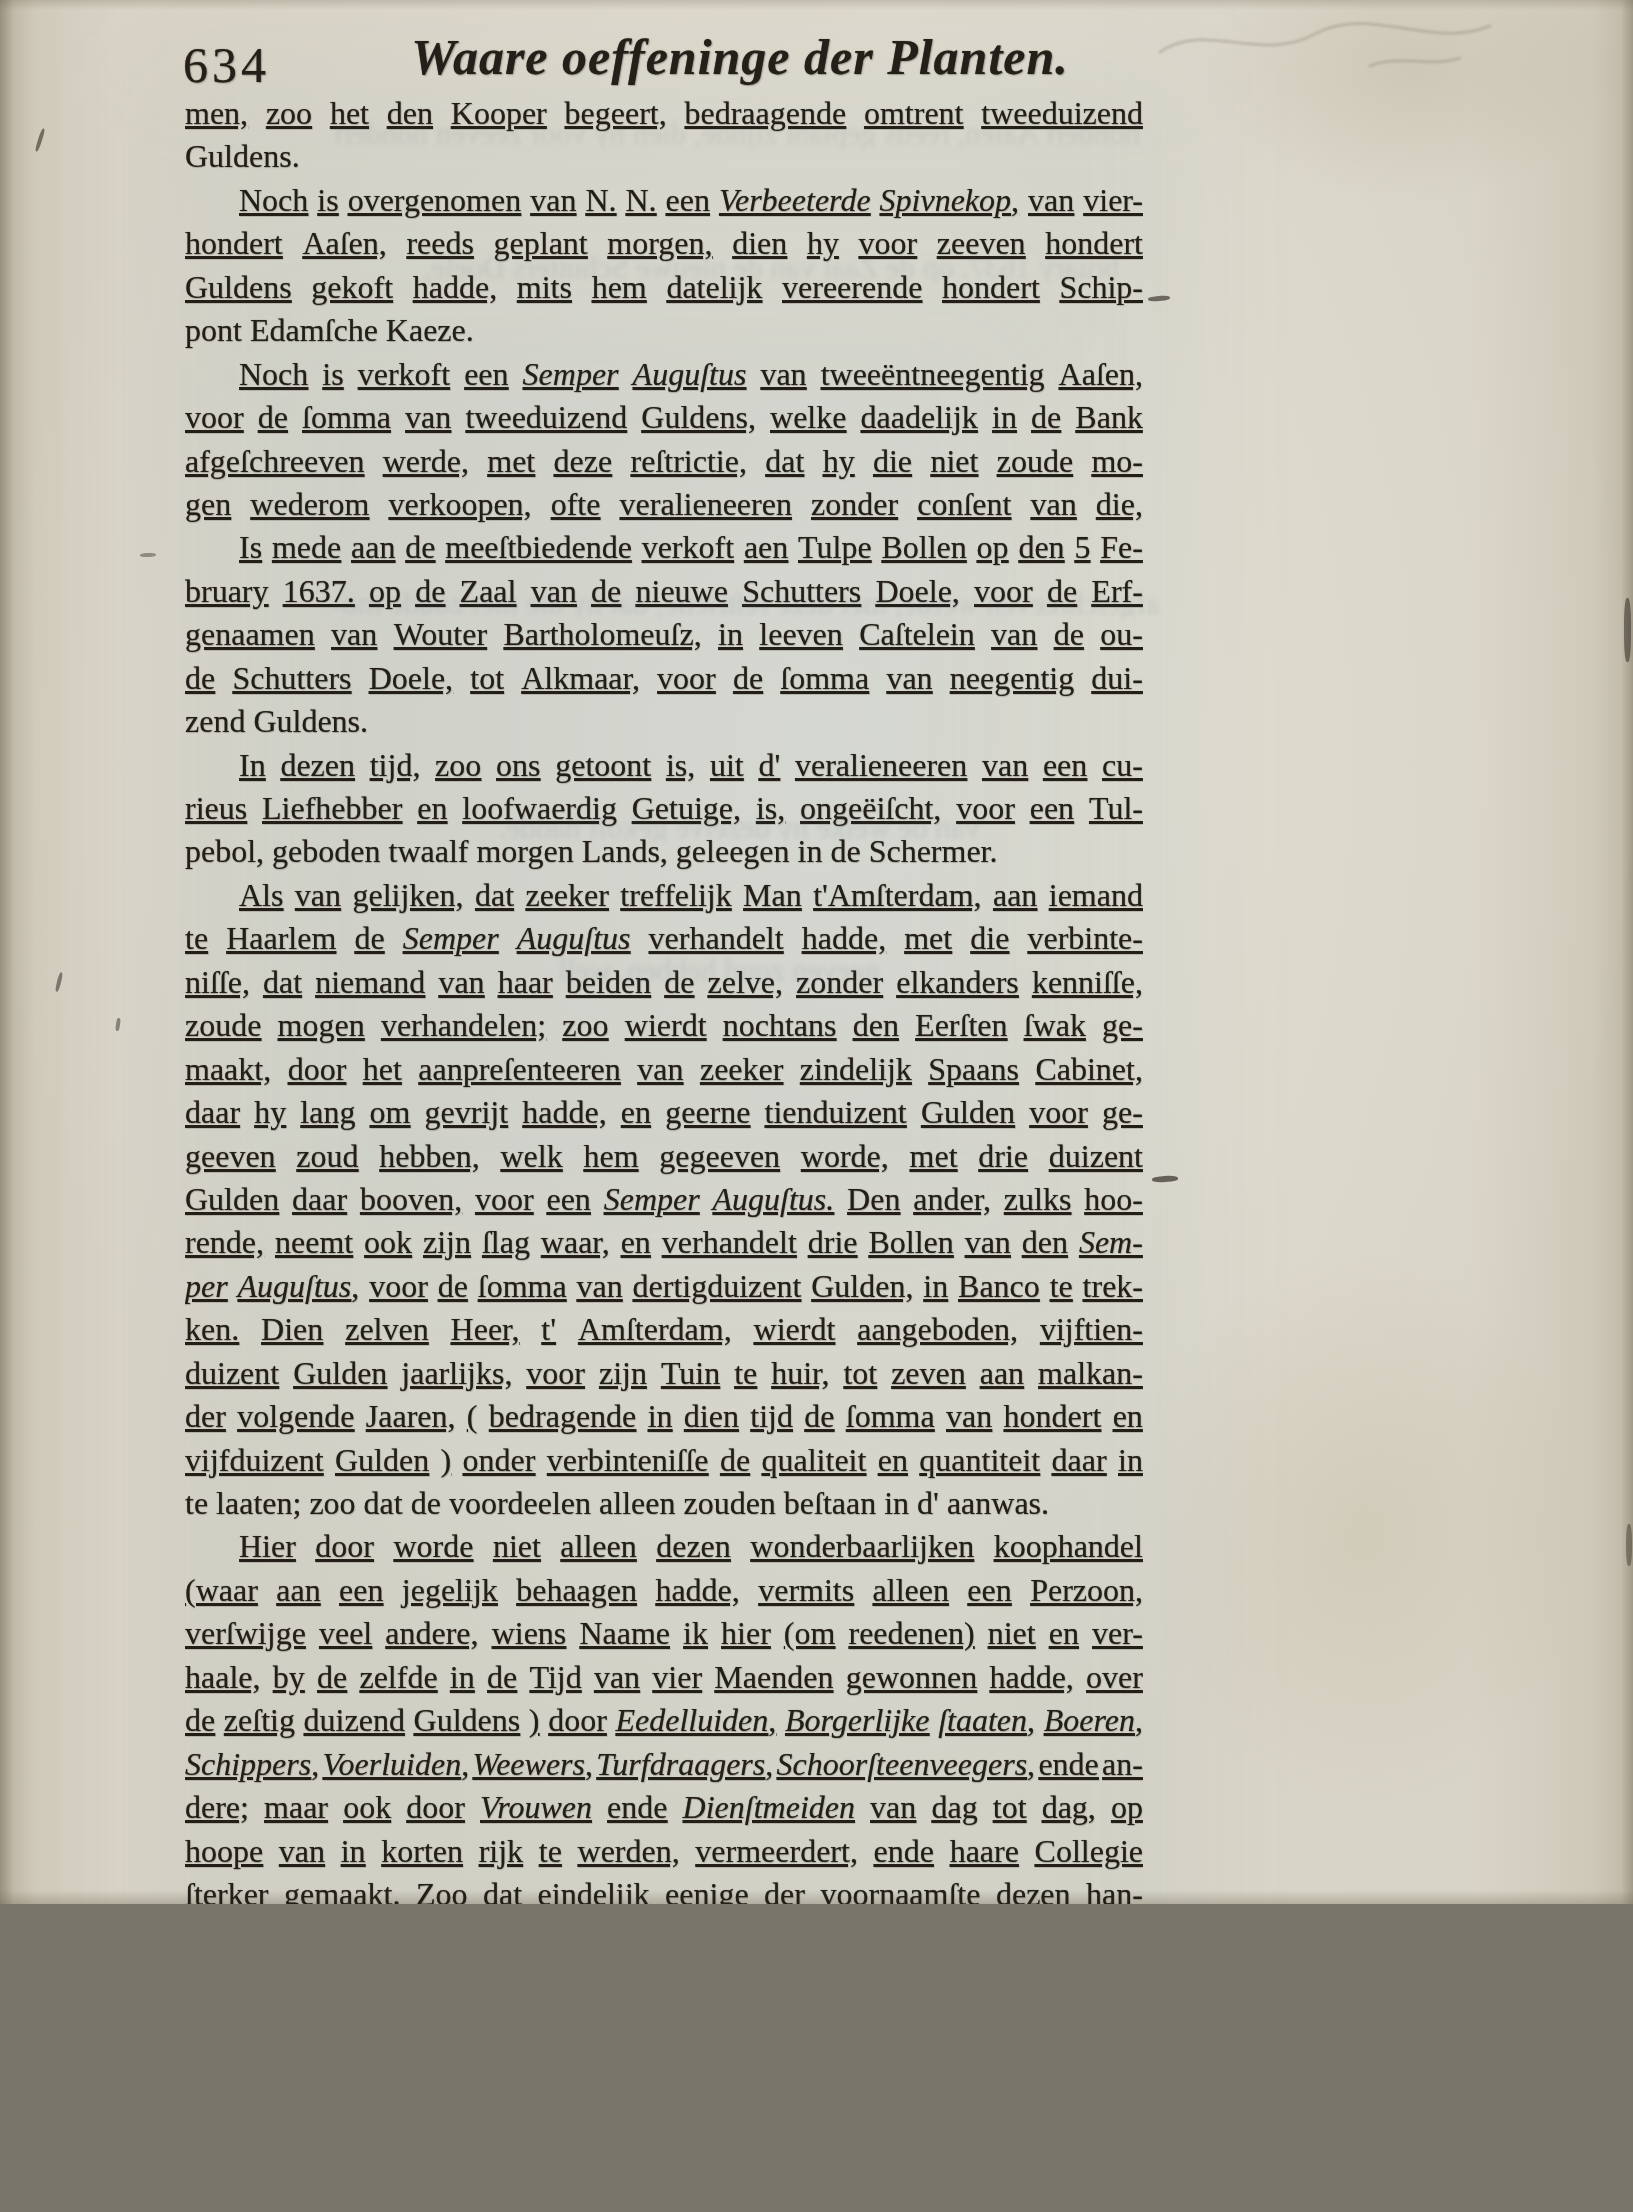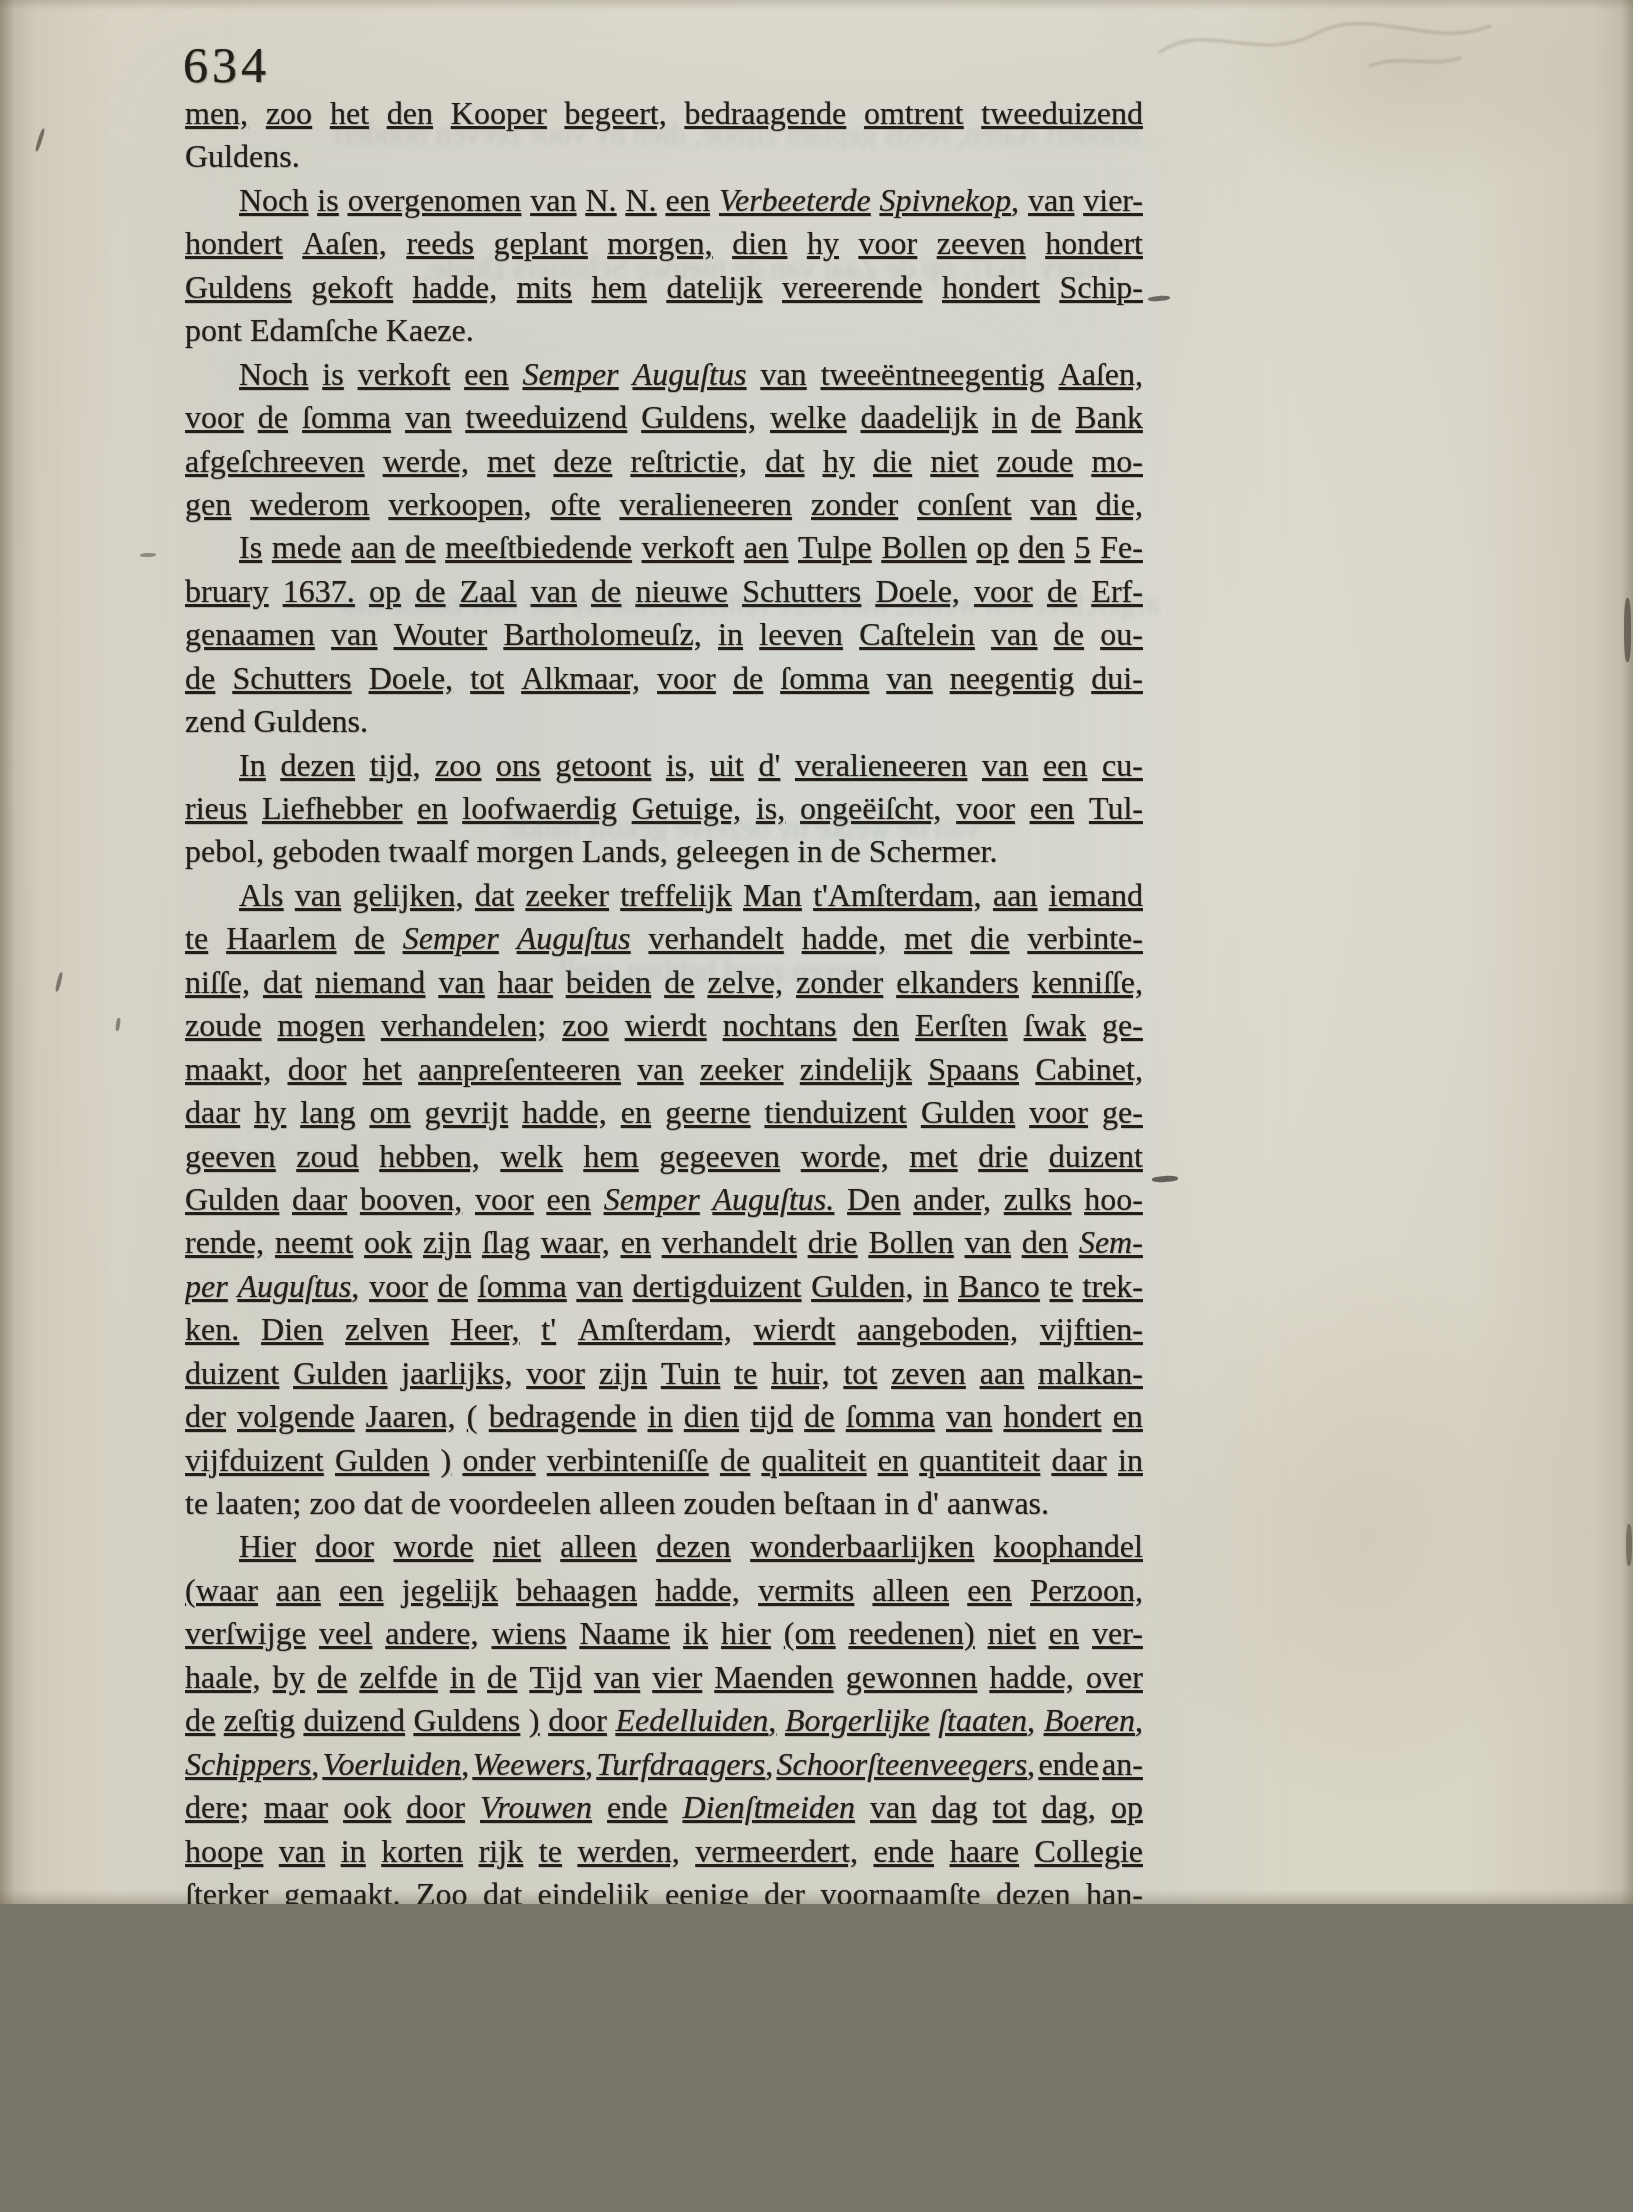--- a/index.html
+++ b/index.html
@@ -67,20 +67,21 @@
   <div class="edge edge-left"></div>
   <div class="edge edge-right"></div>
   <div class="edge edge-bottom"></div>
   <div class="edge edge-top"></div>
 
   <svg class="hw" width="400" height="80">
     <path d="M10,46 C55,14 110,58 165,28 S 280,44 340,20 M220,60 C250,48 280,62 310,52" stroke="#8b8576" stroke-width="3" fill="none" stroke-linecap="round"></path>
   </svg>
 
   <div class="pagenum">634</div>
+  <div class="title">Waare oeffeninge der Planten.</div>
 
   <div class="block">
       <div class="line j">
         <span><span>men,</span></span>
         <span><span>zoo</span></span>
         <span><span>het</span></span>
         <span><span>den</span></span>
         <span><span>Kooper</span></span>
         <span><span>begeert,</span></span>
         <span><span>bedraagende</span></span>

